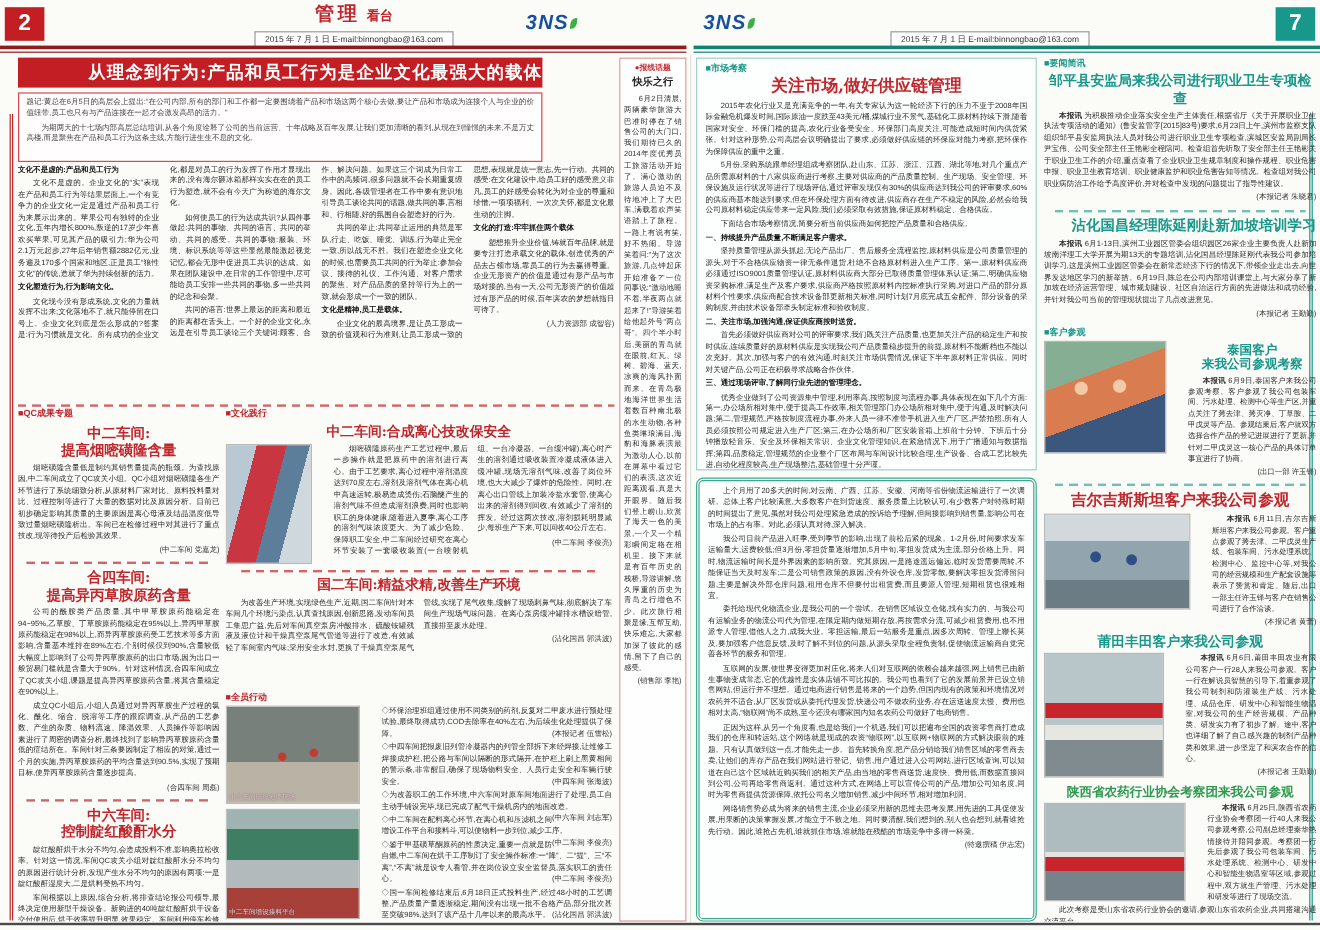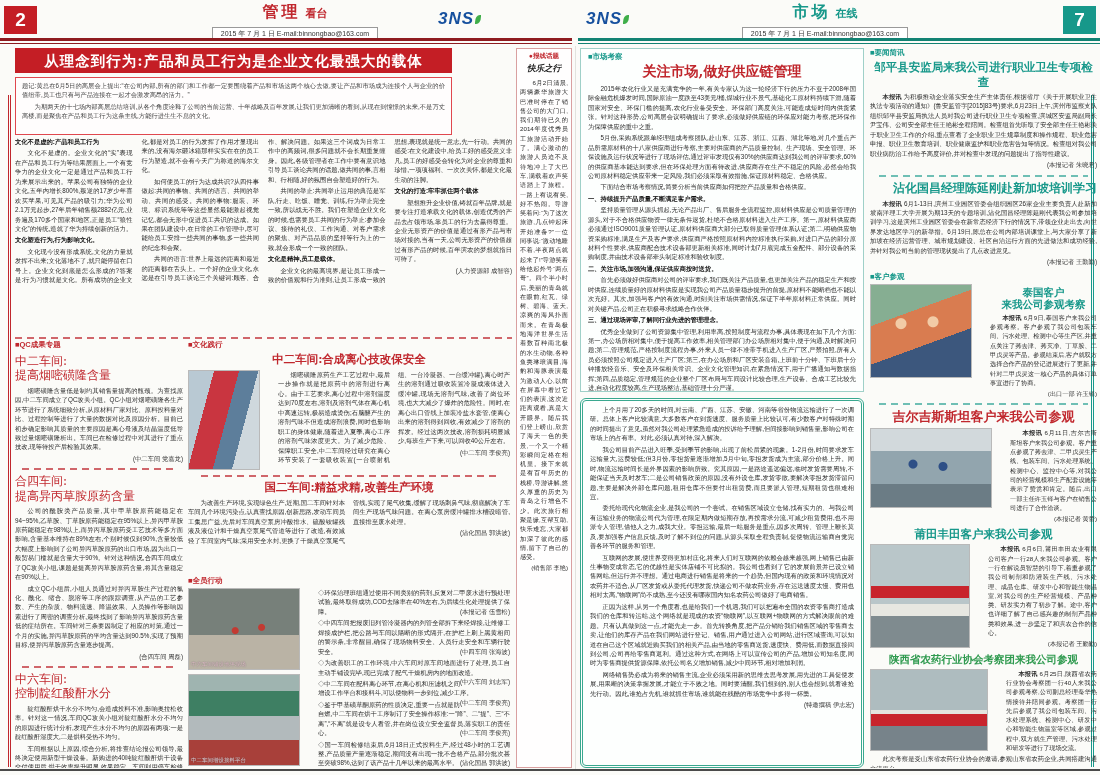--- a/index.html
+++ b/index.html
@@ -21,21 +21,21 @@
   .sep-teal{height:2px;margin:3px auto;width:92%;
     background:repeating-linear-gradient(90deg,#6fbfb5 0 7px,transparent 7px 12px);}
   .photo{border:1px solid #b9b9b9;box-sizing:border-box;position:relative;}
   .caption{position:absolute;left:2px;bottom:1px;font-size:5.5px;color:#e9c8cf;text-shadow:0 0 1px #444;}
   .datebox{display:inline-block;border:1px solid #999;background:#fff;padding:1px 8px;
            font-size:7px;color:#333;}
   .pagenum{color:#fff;font-weight:bold;font-size:19px;text-align:center;line-height:28px;}
   .logo{font-style:italic;font-weight:bold;font-size:17px;color:#16509e;letter-spacing:1px;}
   .logo .leaf{display:inline-block;width:6px;height:9px;background:#3fae49;
               border-radius:80% 0 80% 0;margin-left:1px;}
-  .qc-title{font-size:12px;font-weight:normal;text-align:left;line-height:1.2;margin:4px 0 3px 0;}
+  .qc-title{font-size:12px;font-weight:bold;text-align:center;line-height:1.2;margin:4px 0 3px 0;}
   .art-title{font-size:11.5px;font-weight:bold;text-align:center;margin:2px 0 3px 0;}
   .news-title{font-size:11px;font-weight:bold;text-align:center;margin:2px 0 2px 0;}
   .flexrow{display:flex;gap:18px;}
 </style>
 </head>
 <body>
 
 <div class="spread">
 
   <div class="abs pagenum" style="left:4px;top:6px;width:33px;height:28px;background:#c41e25;">2</div>
@@ -48,38 +48,34 @@
   </div>
   <div class="abs logo" style="left:438px;top:9px;">
     <span>3NS</span><i class="leaf"></i>
   </div>
   <div class="abs" style="left:0;top:38px;width:572px;height:3px;background:#8e1b20;"></div>
   <div class="abs" style="left:0;top:43px;width:572px;height:1px;background:#8e1b20;"></div>
 
   <div class="abs logo" style="left:586px;top:9px;">
     <span>3NS</span><i class="leaf"></i>
   </div>
-  <div class="abs hl" style="left:680px;top:2px;width:290px;text-align:center;color:#17988a;">
-    <span style="font-size:16px;font-weight:bold;letter-spacing:3px;">市场</span>
-    <span style="font-size:11px;font-weight:bold;">在线</span>
-  </div>
   <div class="abs" style="left:680px;top:22px;width:290px;text-align:center;">
     <span class="datebox">2015 年 7 月 1 日 E-mail:binnongbao@163.com</span>
   </div>
   <div class="abs pagenum" style="left:1063px;top:6px;width:33px;height:28px;background:#17988a;">7</div>
   <div class="abs" style="left:578px;top:38px;width:522px;height:3px;background:#128273;"></div>
   <div class="abs" style="left:578px;top:43px;width:522px;height:1px;background:#128273;"></div>
 
   <div class="abs" style="left:8px;top:95px;height:672px;border-left:3px double #c0272d;"></div>
   <div class="abs" style="left:1091px;top:95px;height:672px;border-left:3px double #17988a;"></div>
   <div class="abs" style="left:575px;top:46px;height:724px;border-left:1px solid #e3e3de;"></div>
   <div class="abs" style="left:0;top:769px;width:1100px;height:2px;background:#4a4a4a;"></div>
 
   <div class="abs hl" style="left:15px;top:48px;width:437px;height:25px;background:#c41e25;color:#fff;
-              font-size:14.5px;font-weight:bold;text-align:center;line-height:25px;letter-spacing:1px;">从理念到行为:产品和员工行为是企业文化最强大的载体</div>
+              font-size:14.5px;font-weight:bold;text-align:right;line-height:25px;letter-spacing:1px;">从理念到行为:产品和员工行为是企业文化最强大的载体</div>
 
   <div class="abs body-txt" style="left:15px;top:77px;width:423px;height:50px;border:1px solid #e0474e;padding:3px 6px;
               background:#fffdfd;color:#444;">
     <p style="text-indent:0;">题记:黄总在6月5日的高层会上提出:“在公司内部,所有的部门和工作都一定要围绕着产品和市场这两个核心去做,要让产品和市场成为连接个人与企业的价值纽带,员工也只有与产品连接在一起才会激发高昂的活力。”</p>
     <p>为期两天的十七场内部高层总结培训,从各个角度诠释了公司的当前运营、十年战略及百年发展,让我们更加清晰的看到,从现在到憧憬的未来,不是万丈高楼,而是聚焦在产品和员工行为这条主线,方能行进生生不息的文化。</p>
   </div>
 
   <div class="abs body-txt" style="left:15px;top:137px;width:497px;height:194px;column-count:4;column-gap:9px;">
     <p class="sub red">文化不是虚的:产品和员工行为</p>
     <p>文化不是虚的。企业文化的“实”表现在产品和员工行为等结果层面上,一个有竞争力的企业文化一定是通过产品和员工行为来展示出来的。苹果公司有独特的企业文化,五年内增长800%,叛逆的17岁少年喜欢买苹果,可见其产品的吸引力;华为公司2.1万元起步,27年后年销售额2882亿元,业务遍及170多个国家和地区,正是员工“狼性文化”的传统,造就了华为持续创新的活力。</p>
@@ -163,21 +159,21 @@
         <p style="text-indent:0;"><span>◇中二车间在配料离心环节,在离心机和压滤机之间增设工作平台和接料斗,可以使物料一步到位,减少工序。</span><span class="sig-inline">(中二车间 李俊亮)</span></p>
         <p style="text-indent:0;"><span>◇鉴于甲基磺草酮原药的性质决定,重要一点就是防自燃,中二车间在烘干工序制订了安全操作标准:一“降”、二“提”、三“不离”,“不离”就是设专人看管,并在岗位设立安全监督员,落实职工的责任心。</span><span class="sig-inline">(中二车间 李俊亮)</span></p>
         <p style="text-indent:0;"><span>◇国一车间检修结束后,6月18日正式投料生产,经过48小时的工艺调整,产品质量产量逐渐稳定,期间没有出现一批不合格产品,部分批次甚至突破98%,达到了该产品十几年以来的最高水平。</span><span class="sig-inline">(沾化国昌 郭洪波)</span></p>
       </div>
     </div>
   </div>
 
   <div class="abs" style="left:516px;top:48px;width:56px;height:720px;border:1px solid #d9a0a0;box-sizing:border-box;
               padding:3px;overflow:hidden;background:#fffefe;">
     <div class="red" style="font-size:6.5px;font-weight:bold;text-align:center;">●报线话题</div>
-    <div style="font-size:8.5px;font-weight:bold;text-align:center;margin:2px 0 3px 0;font-style:italic;">快乐之行</div>
+    <div style="font-size:8.5px;font-weight:bold;text-align:center;margin:2px 0 3px 0;">快乐之行</div>
     <div class="body-txt" style="font-size:6.2px;">
       <p>6月2日清晨,两辆豪华旅游大巴准时停在了销售公司的大门口,我们期待已久的2014年度优秀员工旅游活动开始了。满心激动的旅游人员迫不及待地冲上了大巴车,满载着欢声笑语踏上了旅程。一路上有说有笑,好不热闹。导游笑着问:“为了这次旅游,几点钟起床开始准备?”一位同事说:“激动地睡不着,半夜两点就起来了!”导游笑着给他起外号“两点哥”。四个半小时后,美丽的青岛就在眼前,红瓦、绿树、碧海、蓝天,凉爽的海风扑面而来。在青岛极地海洋世界生活着数百种南北极的水生动物,各种鱼类琳琅满目,海豹和海豚表演最为激动人心,以前在屏幕中看过它们的表演,这次近距离观看,真是大开眼界。随后我们登上崂山,欣赏了海天一色的美景,一个又一个精彩瞬间定格在相机里。接下来就是有百年历史的栈桥,导游讲解,悠久厚重的历史为青岛之行增色不少。此次旅行相聚是缘,互帮互助,快乐难忘,大家都加深了彼此的感情,留下了自己的感受。</p>
       <p class="sig">(销售部 李艳)</p>
     </div>
   </div>
 
   <div class="abs" style="left:580px;top:48px;width:284px;height:344px;border:1px solid #9fd0c8;box-sizing:border-box;
               padding:3px 7px;overflow:hidden;background:#fdfffe;">
     <div class="sec-label teal">■市场考察</div>
     <div class="hl red" style="font-size:14px;font-weight:bold;text-align:center;margin:1px 0 3px 0;">关注市场,做好供应链管理</div>

